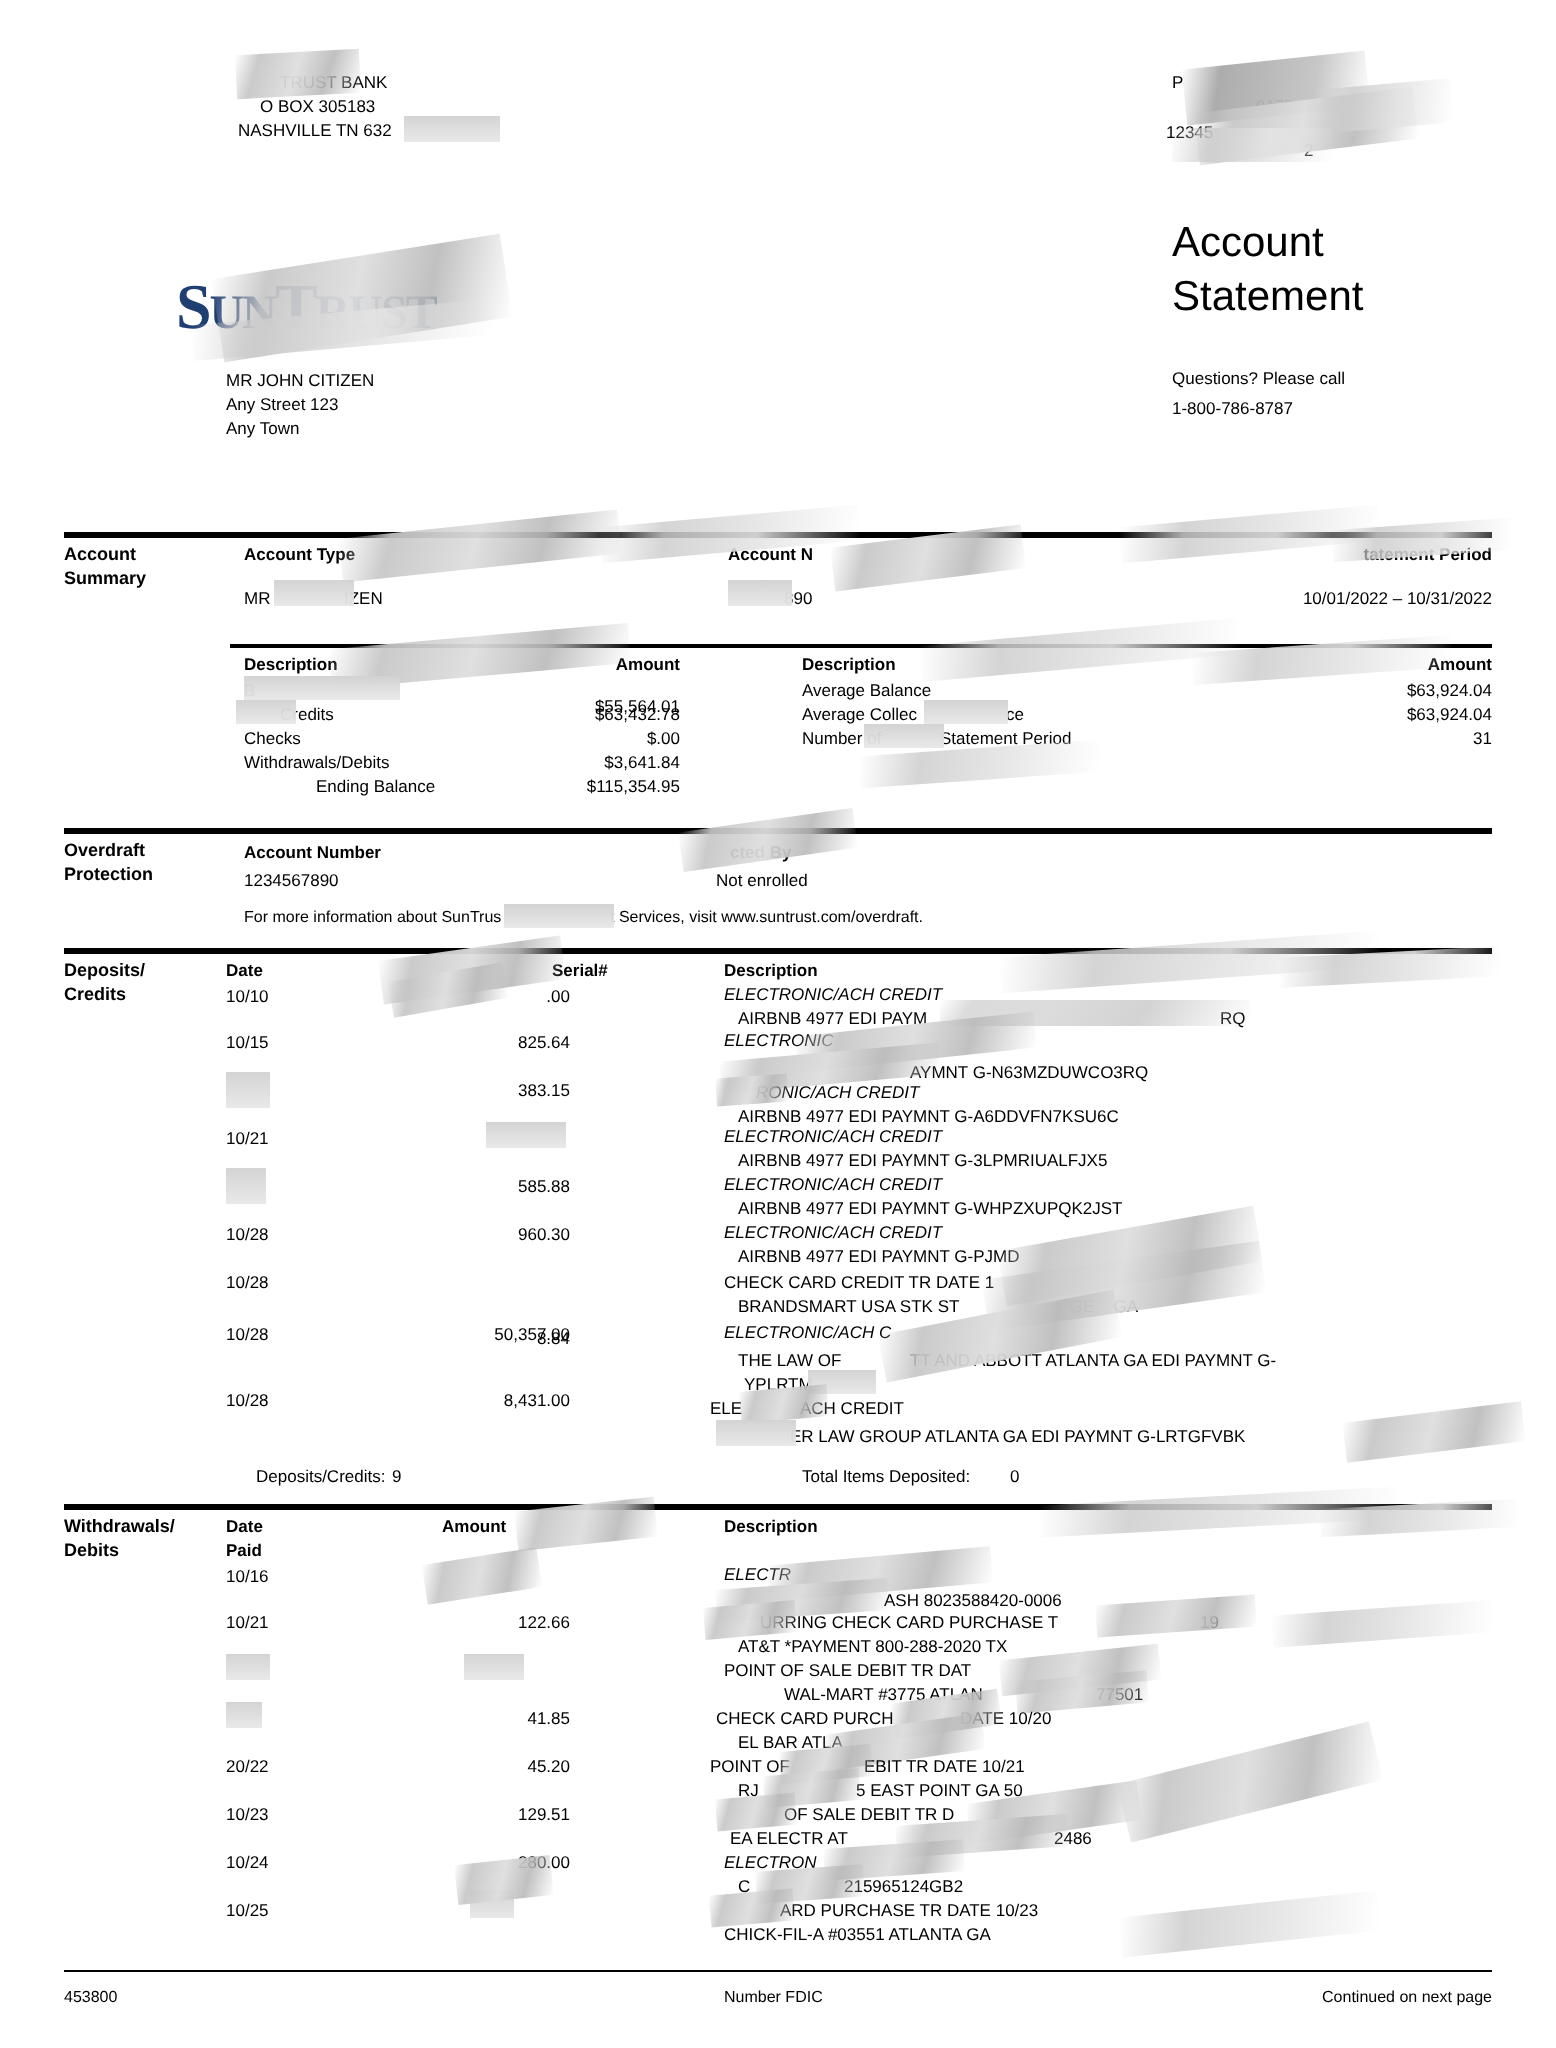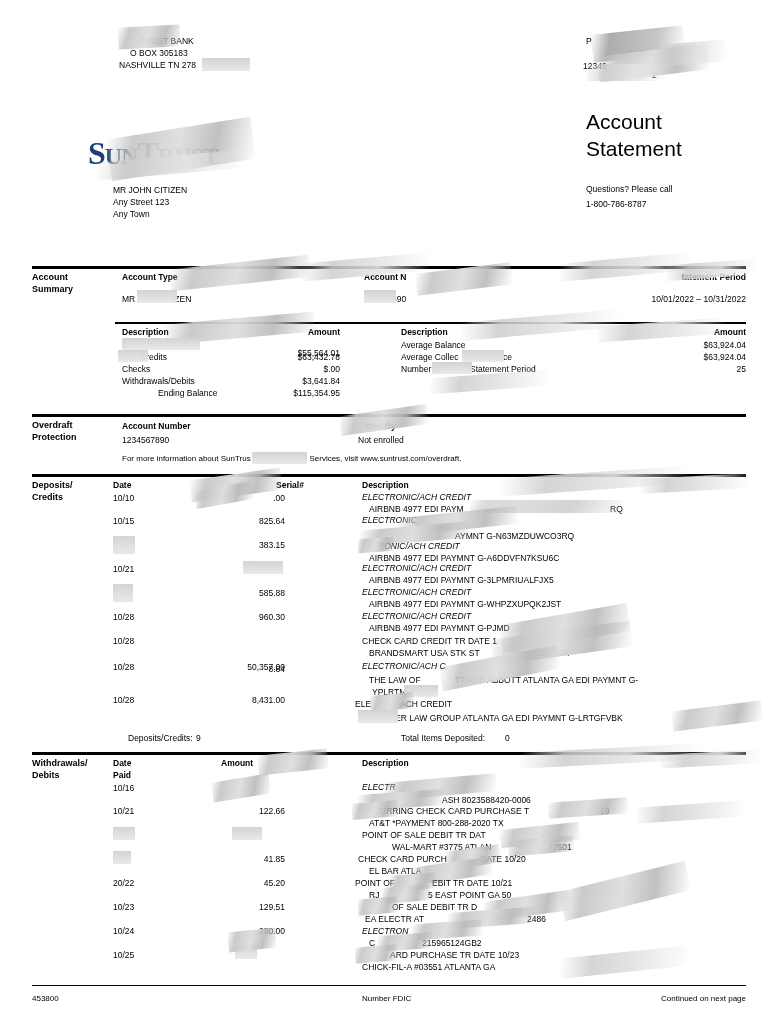--- a/index.html
+++ b/index.html
@@ -73,21 +73,21 @@
     white-space:pre;
   }
 </style>
 </head>
 <body>
 
 <div class="page">
 
   <div class="t" style="left:140px; top:36px; font-size:8.5px;">TRUST BANK</div>
   <div class="t" style="left:130px; top:48px; font-size:8.5px;">O BOX 305183</div>
-  <div class="t" style="left:119px; top:60px; font-size:8.5px;">NASHVILLE TN 278</div>
+  <div class="t" style="left:119px; top:60px; font-size:8.5px;">NASHVILLE TN 632</div>
   <div class="smudge" style="left:118px; top:26px; width:62px; height:22px; transform:rotate(-3deg);"></div>
   <div class="smudge flat" style="left:202px; top:58px; width:48px; height:13px;"></div>
 
   <div class="t" style="left:586px; top:36px; font-size:8.5px;">P</div>
   <div class="t" style="left:628px; top:48px; font-size:8.5px;">0175</div>
   <div class="t" style="left:583px; top:61px; font-size:8.5px;">12345</div>
   <div class="t" style="left:652px; top:70px; font-size:8.5px;">2</div>
   <div class="smudge dark" style="left:592px; top:30px; width:92px; height:28px; transform:rotate(-6deg);"></div>
   <div class="smudge" style="left:598px; top:50px; width:110px; height:26px; transform:rotate(-7deg);"></div>
   <div class="smudge soft" style="left:660px; top:42px; width:66px; height:22px; transform:rotate(-5deg);"></div>
@@ -158,21 +158,21 @@
 
   <div class="t" style="left:401px; top:340px; font-size:8.5px;">Average Balance</div>
   <div class="t r" style="left:646px; top:340px; width:100px; font-size:8.5px;">$63,924.04</div>
 
   <div class="t" style="left:401px; top:352px; font-size:8.5px;">Average Collec</div>
   <div class="t" style="left:503px; top:352px; font-size:8.5px;">ce</div>
   <div class="t r" style="left:646px; top:352px; width:100px; font-size:8.5px;">$63,924.04</div>
 
   <div class="t" style="left:401px; top:364px; font-size:8.5px;">Number of</div>
   <div class="t" style="left:470px; top:364px; font-size:8.5px;">Statement Period</div>
-  <div class="t r" style="left:646px; top:364px; width:100px; font-size:8.5px;">25</div>
+  <div class="t r" style="left:646px; top:364px; width:100px; font-size:8.5px;">31</div>
 
   <div class="smudge flat" style="left:462px; top:350px; width:42px; height:12px;"></div>
   <div class="smudge flat" style="left:432px; top:362px; width:40px; height:12px;"></div>
   <div class="smudge soft" style="left:430px; top:374px; width:120px; height:16px; transform:rotate(-4deg);"></div>
 
   <div class="rule-thick" style="left:32px; top:414px; width:714px;"></div>
   <div class="t b" style="left:32px; top:420px; font-size:9px;">Overdraft</div>
   <div class="t b" style="left:32px; top:432px; font-size:9px;">Protection</div>
 
   <div class="t b" style="left:122px; top:421px; font-size:8.5px;">Account Number</div>

